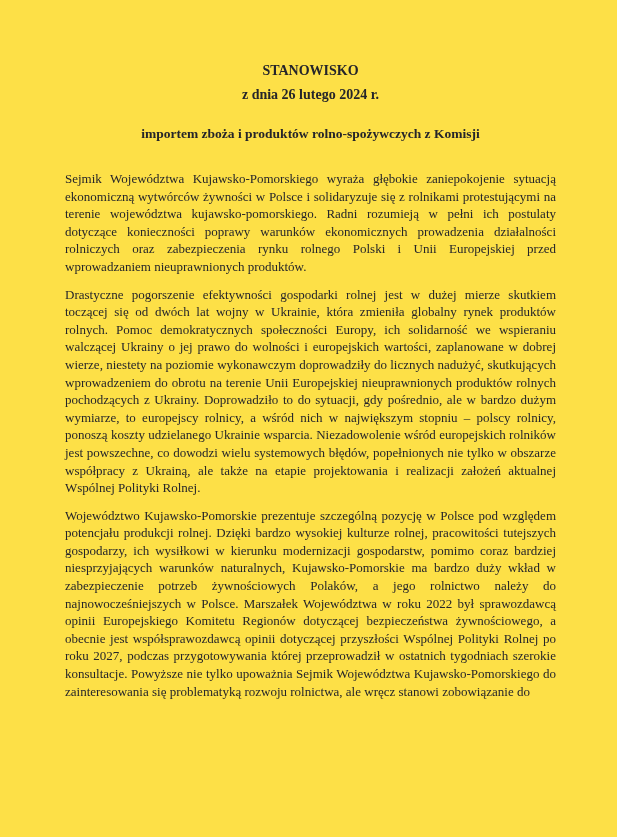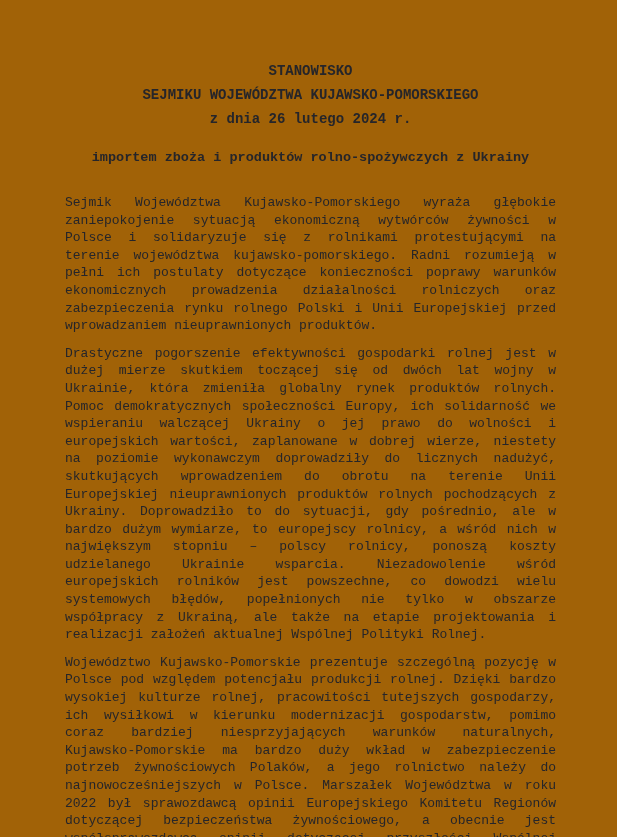--- a/index.html
+++ b/index.html
@@ -44,30 +44,29 @@
     text-align: justify;
     text-justify: inter-word;
   }
   .doc-body p:last-child {
     margin-bottom: 0;
   }
 </style>
 </head>
 <body>
 
-<div class="page" style="background: #a16207; color: rgb(37, 37, 42); font-family: Liberation Mono, monospace;">
+<div class="page" style="background: #fde047; color: rgb(37, 37, 42);">
 
   <div class="doc-header">
     <div>STANOWISKO</div>
-    <div>SEJMIKU WOJEWÓDZTWA KUJAWSKO-POMORSKIEGO</div>
     <div>z dnia 26 lutego 2024 r.</div>
   </div>
 
   <div class="doc-subject">
-    <div>importem zboża i produktów rolno-spożywczych z Ukrainy</div>
+    <div>importem zboża i produktów rolno-spożywczych z Komisji</div>
   </div>
 
   <div class="doc-body">
     <p>Sejmik Województwa Kujawsko-Pomorskiego wyraża głębokie zaniepokojenie sytuacją ekonomiczną wytwórców żywności w Polsce i solidaryzuje się z rolnikami protestującymi na terenie województwa kujawsko-pomorskiego. Radni rozumieją w pełni ich postulaty dotyczące konieczności poprawy warunków ekonomicznych prowadzenia działalności rolniczych oraz zabezpieczenia rynku rolnego Polski i Unii Europejskiej przed wprowadzaniem nieuprawnionych produktów.</p>
     <p>Drastyczne pogorszenie efektywności gospodarki rolnej jest w dużej mierze skutkiem toczącej się od dwóch lat wojny w Ukrainie, która zmieniła globalny rynek produktów rolnych. Pomoc demokratycznych społeczności Europy, ich solidarność we wspieraniu walczącej Ukrainy o jej prawo do wolności i europejskich wartości, zaplanowane w dobrej wierze, niestety na poziomie wykonawczym doprowadziły do licznych nadużyć, skutkujących wprowadzeniem do obrotu na terenie Unii Europejskiej nieuprawnionych produktów rolnych pochodzących z Ukrainy. Doprowadziło to do sytuacji, gdy pośrednio, ale w bardzo dużym wymiarze, to europejscy rolnicy, a wśród nich w największym stopniu – polscy rolnicy, ponoszą koszty udzielanego Ukrainie wsparcia. Niezadowolenie wśród europejskich rolników jest powszechne, co dowodzi wielu systemowych błędów, popełnionych nie tylko w obszarze współpracy z Ukrainą, ale także na etapie projektowania i realizacji założeń aktualnej Wspólnej Polityki Rolnej.</p>
     <p>Województwo Kujawsko-Pomorskie prezentuje szczególną pozycję w Polsce pod względem potencjału produkcji rolnej. Dzięki bardzo wysokiej kulturze rolnej, pracowitości tutejszych gospodarzy, ich wysiłkowi w kierunku modernizacji gospodarstw, pomimo coraz bardziej niesprzyjających warunków naturalnych, Kujawsko-Pomorskie ma bardzo duży wkład w zabezpieczenie potrzeb żywnościowych Polaków, a jego rolnictwo należy do najnowocześniejszych w Polsce. Marszałek Województwa w roku 2022 był sprawozdawcą opinii Europejskiego Komitetu Regionów dotyczącej bezpieczeństwa żywnościowego, a obecnie jest współsprawozdawcą opinii dotyczącej przyszłości Wspólnej Polityki Rolnej po roku 2027, podczas przygotowywania której przeprowadził w ostatnich tygodniach szerokie konsultacje. Powyższe nie tylko upoważnia Sejmik Województwa Kujawsko-Pomorskiego do zainteresowania się problematyką rozwoju rolnictwa, ale wręcz stanowi zobowiązanie do</p>
   </div>
 
 </div>
 

